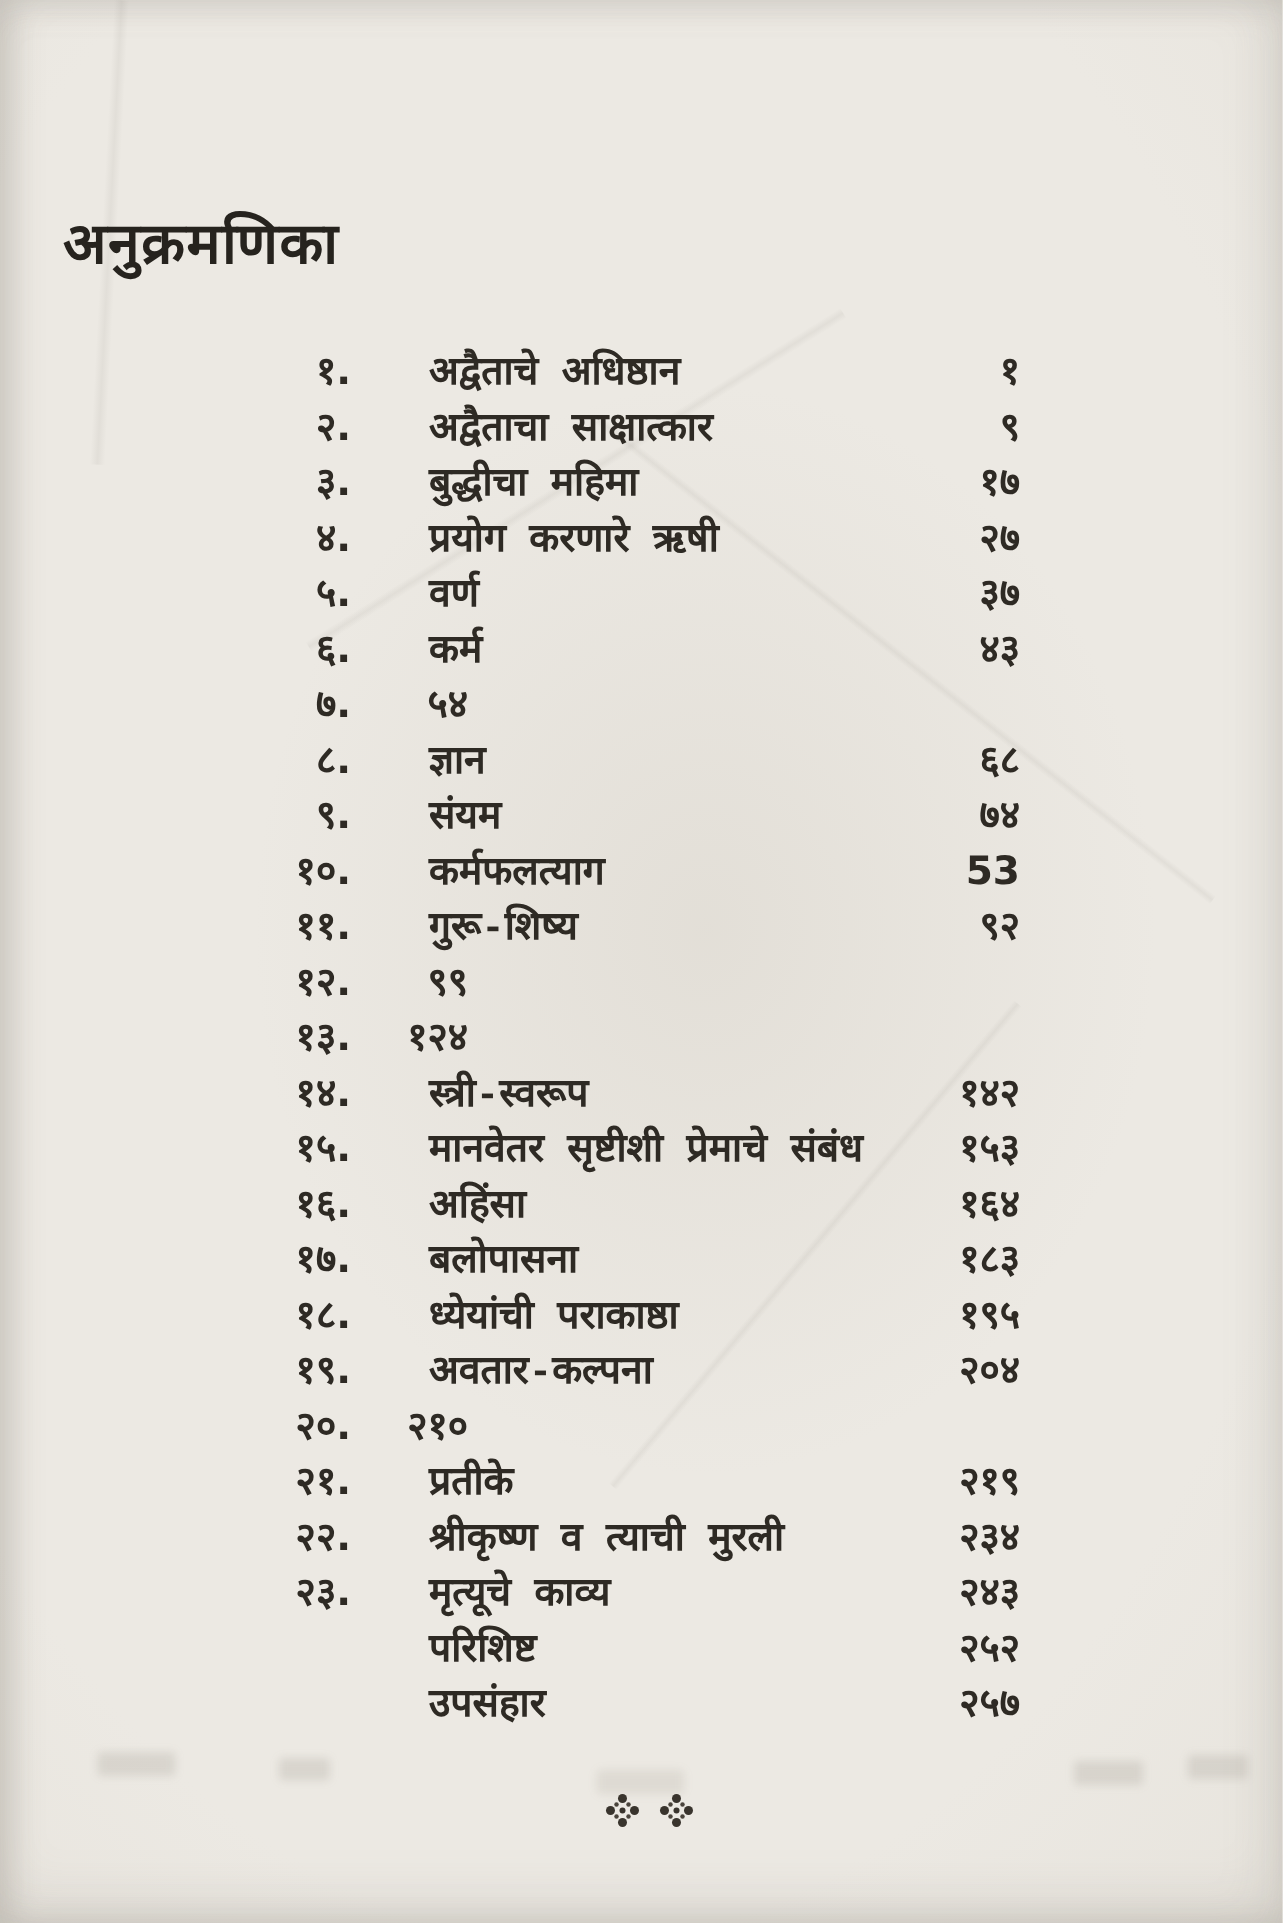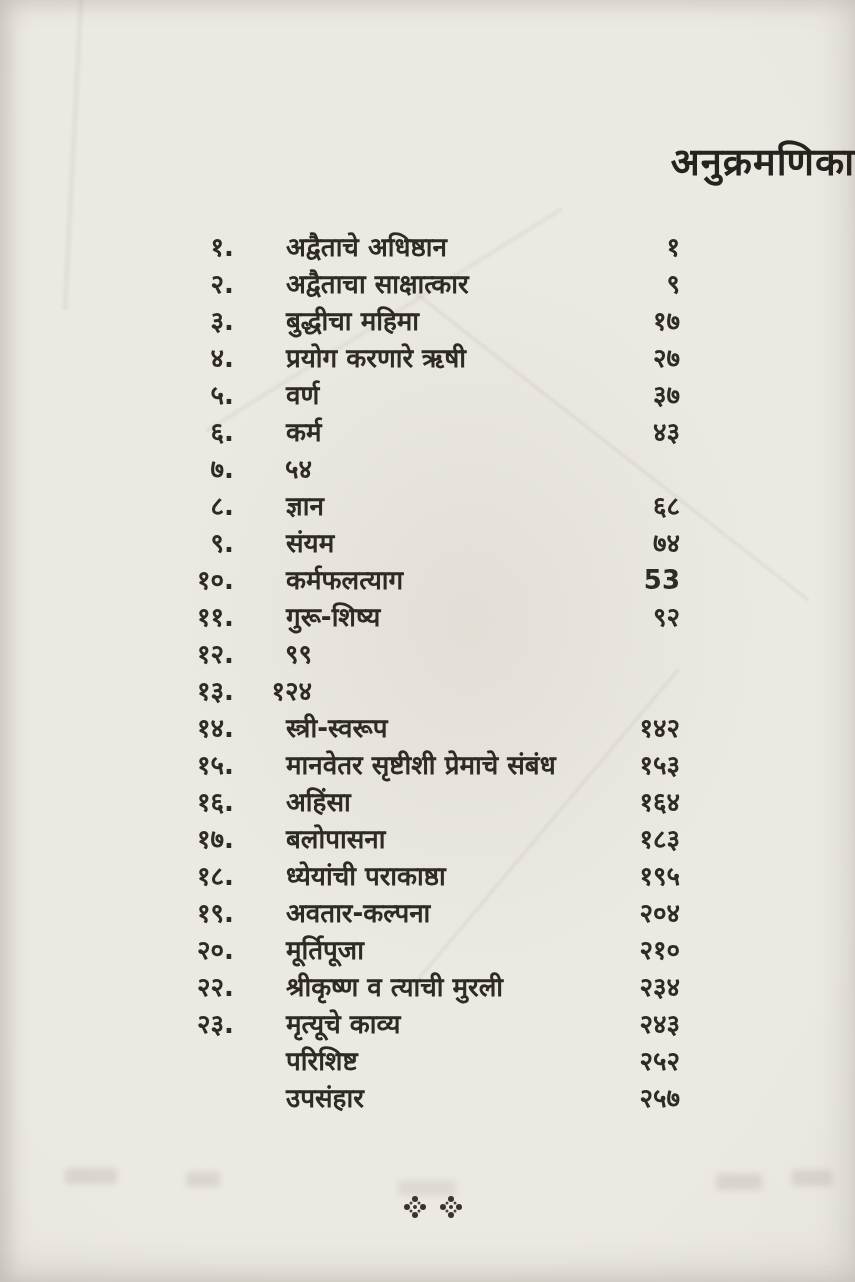--- a/index.html
+++ b/index.html
@@ -41,21 +41,21 @@
     background: rgba(120,113,100,0.16);
     filter: blur(3px);
     border-radius: 3px;
     pointer-events: none;
   }
   .heading {
     position: absolute;
     top: 134px;
     left: 0;
     width: 100%;
-    text-align: right;
+    text-align: left;
     padding-left: 42px;
     box-sizing: border-box;
     font-size: 38px;
     font-weight: bold;
     letter-spacing: 1px;
     color: #26231e;
   }
   .toc {
     position: absolute;
     top: 228px;
@@ -73,20 +73,21 @@
   .toc-row .num {
     width: 84px;
     text-align: right;
     padding-right: 0;
     box-sizing: border-box;
   }
   .toc-row .title {
     flex: 1;
     padding-left: 52px;
     white-space: nowrap;
+    font-family: Liberation Mono, monospace;
   }
   .toc-row .pageno {
     width: 78px;
     text-align: right;
     white-space: nowrap;
   }
   
   .ornaments {
     position: absolute;
     top: 1196px;
@@ -243,24 +244,28 @@
   </div>
 
   <div class="toc-row">
     <span class="num">१९.</span>
     <span class="title">अवतार-कल्पना</span>
     <span class="pageno">२०४</span>
   </div>
 
   <div class="toc-row">
     <span class="num">२०.</span>
-    <span class="title">मूर्तिपूजा</span>
     <span class="pageno">२१०</span>
   </div>
 
+  <div class="toc-row">
+    <span class="num">२१.</span>
+    <span class="title">प्रतीके</span>
+    <span class="pageno">२१९</span>
+  </div>
 
   <div class="toc-row">
     <span class="num">२२.</span>
     <span class="title">श्रीकृष्ण व त्याची मुरली</span>
     <span class="pageno">२३४</span>
   </div>
 
   <div class="toc-row">
     <span class="num">२३.</span>
     <span class="title">मृत्यूचे काव्य</span>

